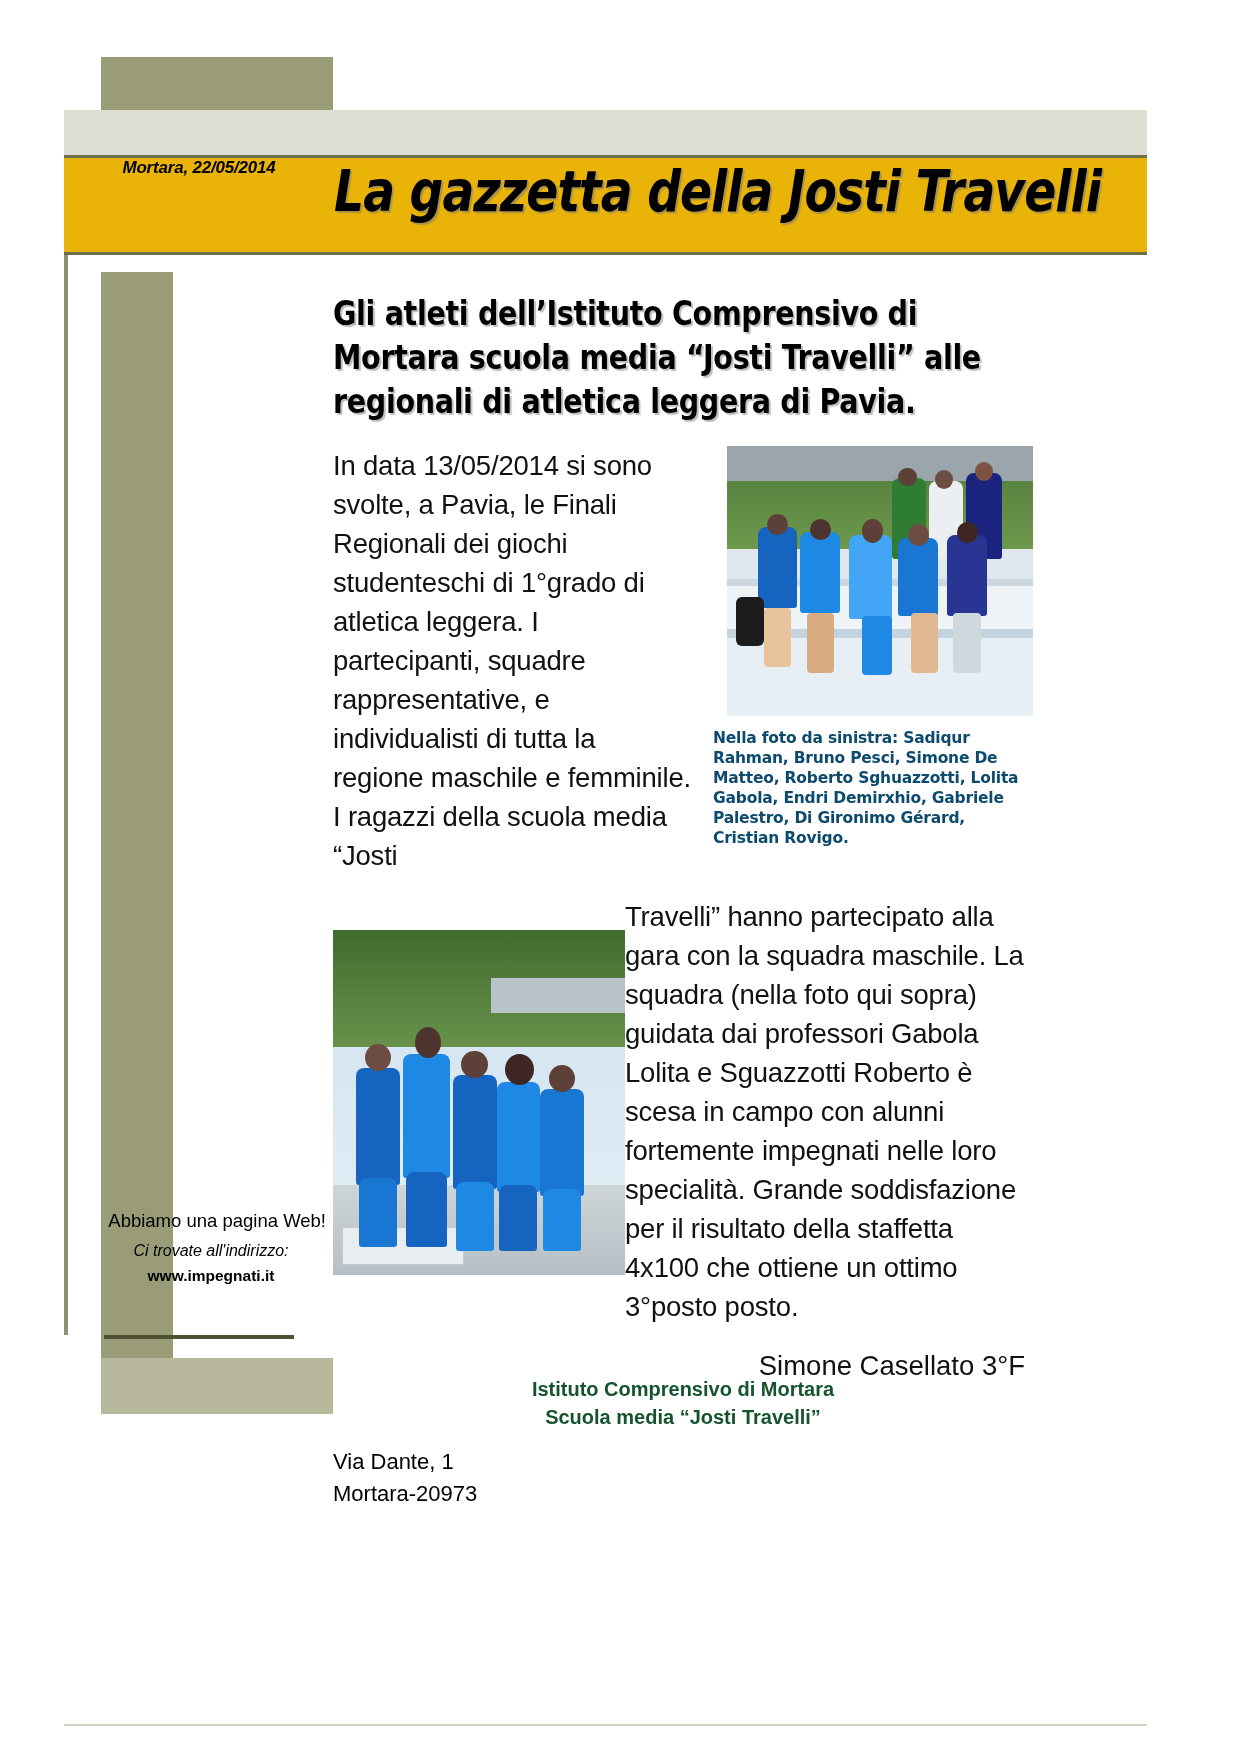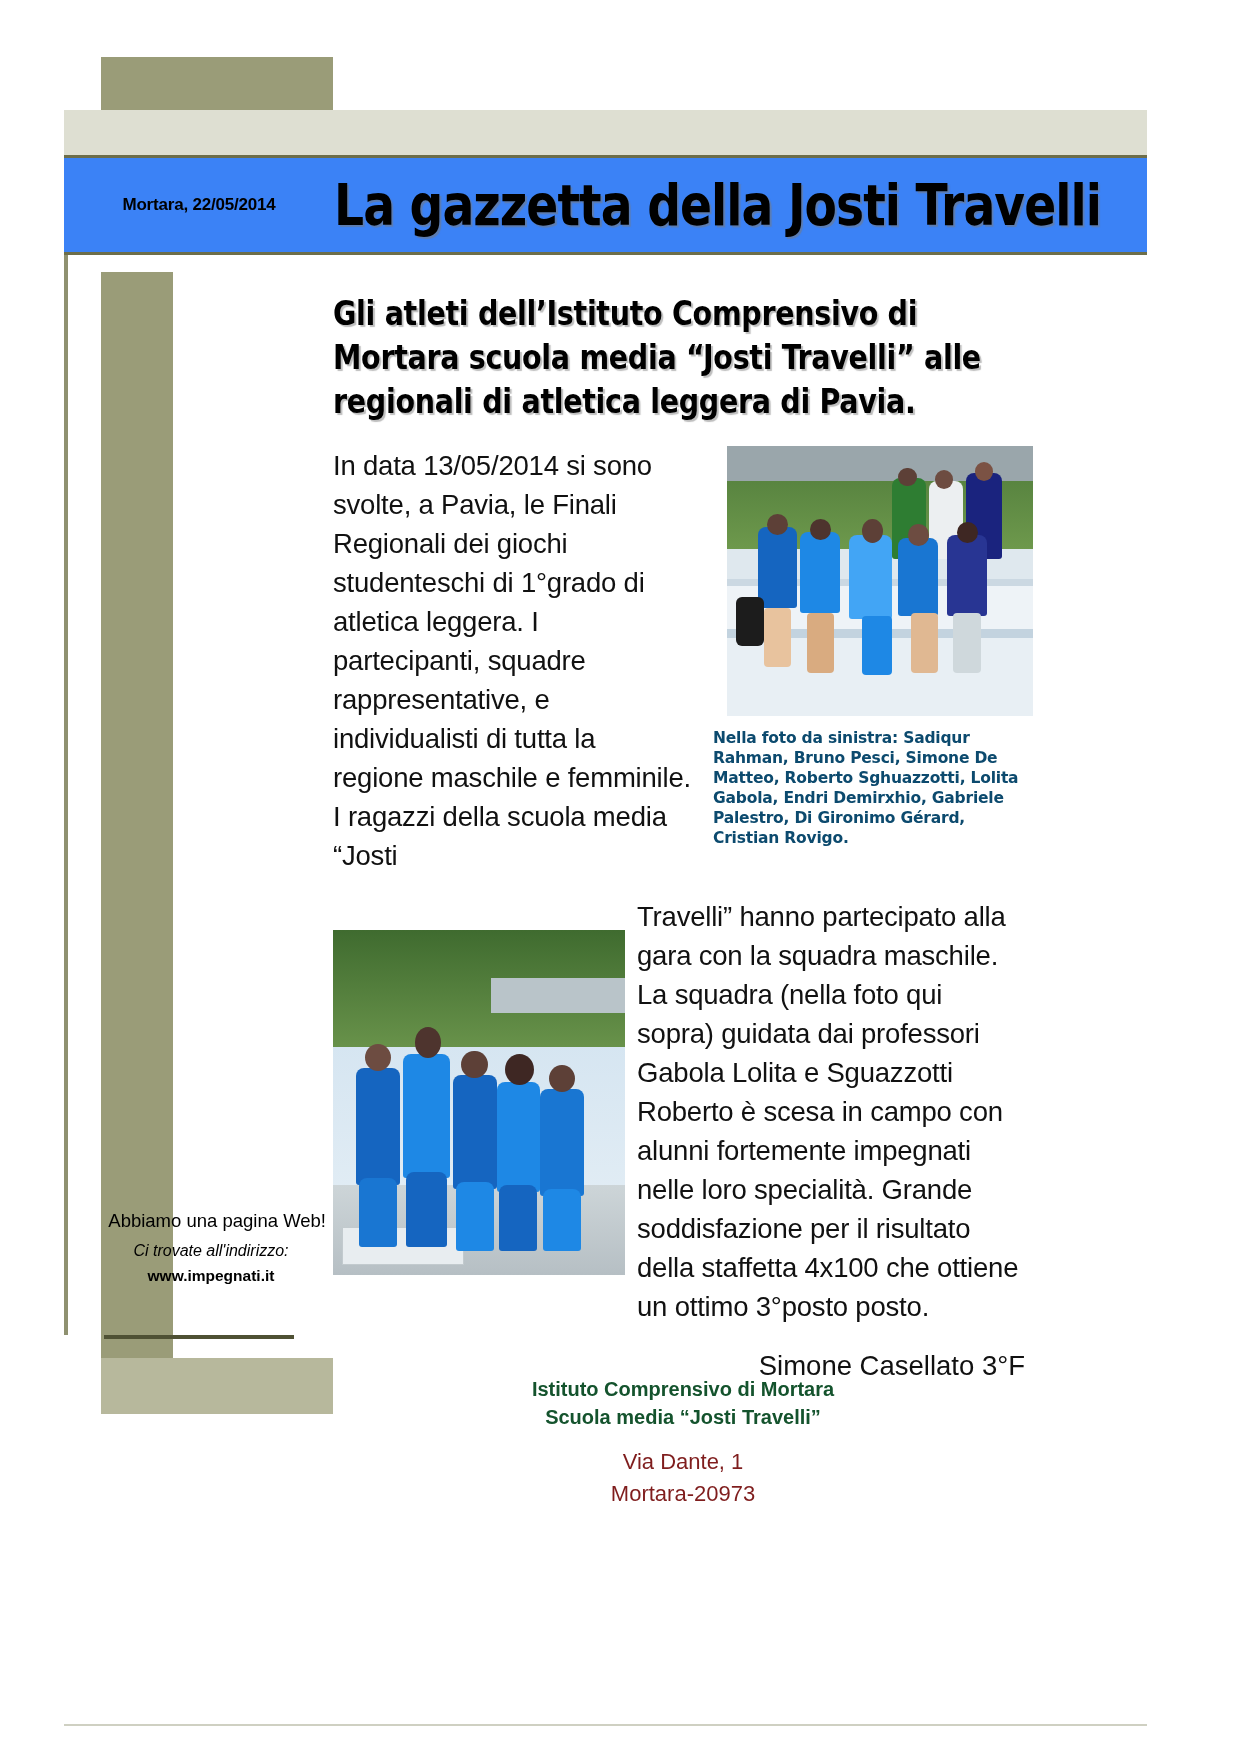--- a/index.html
+++ b/index.html
@@ -43,25 +43,25 @@
     left: 64px; top: 1724px;
     width: 1083px; height: 2px;
     background: #cfd0c2;
   }
 
   
   .masthead {
     position: absolute;
     left: 64px; top: 155px;
     width: 1083px; height: 100px;
-    background: #3b82f6;
+    background: #eab308;
     border-top: 3px solid #6d6e4a;
     border-bottom: 3px solid #6d6e4a;
     display: flex;
-    align-items: center;
+    font-style: italic;
   }
   .masthead-date {
     width: 270px;
     text-align: center;
     font-size: 17px;
     font-weight: bold;
     color: #000;
     letter-spacing: -0.2px;
     flex: none;
   }
@@ -146,21 +146,21 @@
   }
   .photo-two {
     position: absolute;
     left: 0; top: 33px;
     width: 292px; height: 345px;
     overflow: hidden;
     background: #6d9bc3;
   }
   .para-b {
     margin-left: 292px;
-    padding-left: 12px;
+    padding-left: 0;
     width: 400px;
     font-size: 27.5px;
     line-height: 39px;
     color: #111;
     letter-spacing: -0.2px;
   }
   .byline {
     margin-left: 292px;
     width: 400px;
     text-align: right;
@@ -196,24 +196,23 @@
     text-align: center;
     font-size: 20px;
     font-weight: bold;
     line-height: 28px;
     color: #14532d;
   }
   .footer-addr {
     position: absolute;
     left: 333px; top: 1446px;
     width: 700px;
-    text-align: center;
     font-size: 22px;
     line-height: 32px;
-    color: #7f1d1d;
+    color: #000000;
   }
 
   
   .p1-sky { position:absolute; inset:0; background:linear-gradient(#cfe3f2,#eaf2f8); }
   .p1-trees { position:absolute; left:0; top:0; width:100%; height:40%;
               background:linear-gradient(#4e7a3a,#6f9a4d); }
   .p1-roof { position:absolute; left:0; top:0; width:100%; height:13%;
              background:#9aa6ab; }
   .p1-bleach { position:absolute; left:0; top:38%; width:100%; height:62%;
                background:linear-gradient(#dfe8ee 0 18%, #cbd8e2 18% 22%, #eef3f7 22% 48%, #c3d3df 48% 53%, #e8eff4 53% 100%); }

